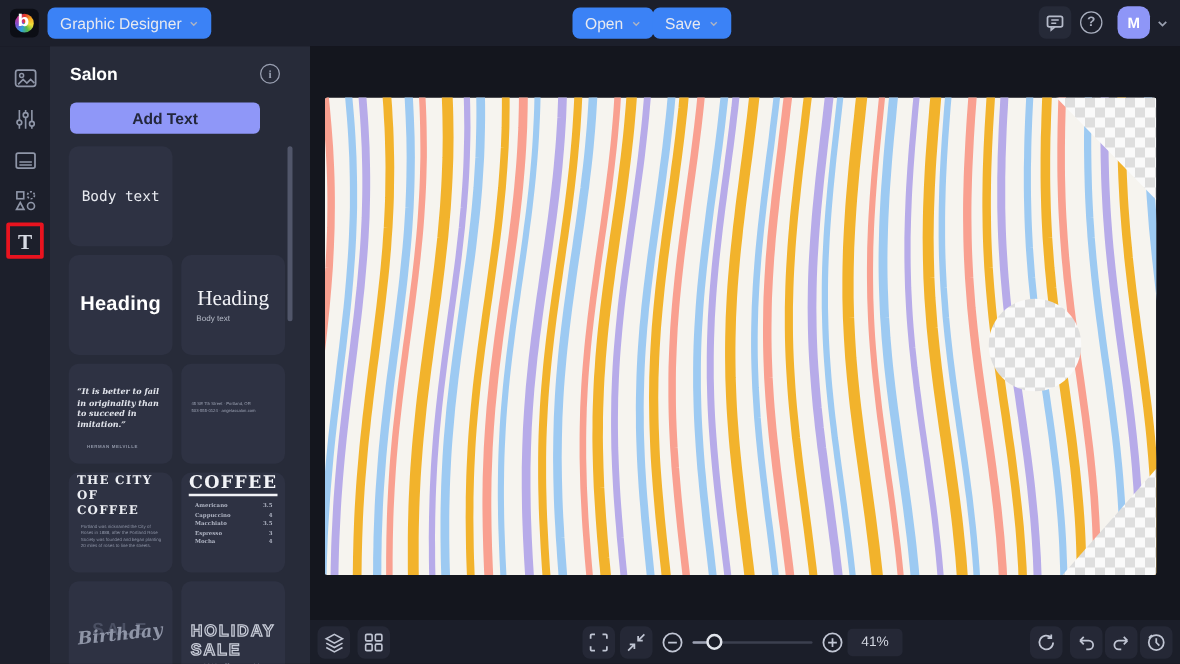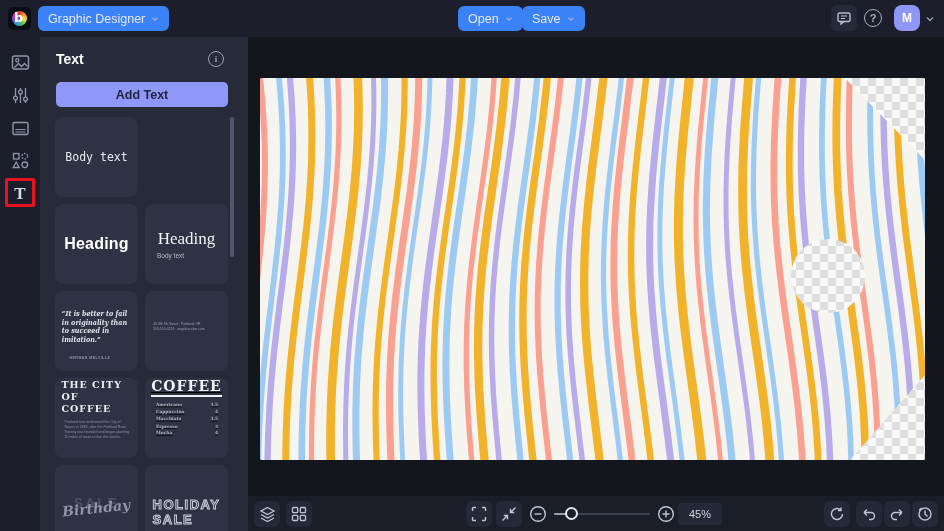--- a/index.html
+++ b/index.html
@@ -28,21 +28,21 @@
   #rail { left:0; top:37px; width:40px; height:494px; background:#1c1f2b; }
   .rail-item { position:absolute; left:8px; width:24px; height:24px; display:flex; align-items:center; justify-content:center; }
   .rail-T { font:600 17px "Liberation Serif",serif; color:#d7dbe4; }
   .red-box { left:5px; top:141px; width:30px; height:29px; border:3px solid #e8131f; border-radius:2px; }
 
   
   #panel { left:40px; top:37px; width:208px; height:494px; background:#272b39; }
   .panel-title { left:16px; top:14px; color:#fff; font:700 14px "Liberation Sans",sans-serif; }
   .info { left:168px; top:14px; width:16px; height:16px; border-radius:50%; border:1.4px solid #9aa0b2;
     color:#9aa0b2; font:700 9px "Liberation Serif",serif; display:flex; align-items:center; justify-content:center; }
-  .add-btn { left:16px; top:45px; width:172px; height:25px; background:#8f97f8; border-radius:5px;
+  .add-btn { left:16px; top:45px; width:152px; height:25px; background:#8f97f8; border-radius:5px;
     color:#23273c; font:600 12.5px "Liberation Sans",sans-serif; display:flex; align-items:center; justify-content:center; }
   .card { position:absolute; width:83px; height:80px; background:#2e3243; border-radius:8px;
     display:flex; flex-direction:column; align-items:center; justify-content:center; overflow:hidden; text-align:left; }
   .scrollthumb { left:190px; top:80px; width:4px; height:140px; background:#51566a; border-radius:2px; }
 
   .t-body   { font:11.5px "DejaVu Sans Mono",monospace; color:#e8eaf0; }
   .t-sub    { font:700 8.5px "DejaVu Sans",sans-serif; letter-spacing:1.2px; text-decoration:underline; color:#e8eaf0; }
   .t-hbold  { font:800 16px "Liberation Sans",sans-serif; color:#ffffff; letter-spacing:.2px; }
   .t-hserif { font:400 17px "Liberation Serif",serif; color:#f2f3f7; }
   .t-bsub   { font:6.5px "Liberation Sans",sans-serif; color:#b7bcc9; margin-top:3px; align-self:flex-start; margin-left:12px; }
@@ -161,21 +161,21 @@
         <circle cx="13.8" cy="13.8" r="2.8" fill="none" stroke="#8f96a8" stroke-width="1.3"></circle>
       </svg>
     </div>
     <div class="rail-item" style="top:145px;">
       <span class="rail-T">T</span>
     </div>
     <div class="red-box abs"></div>
   </div>
 
   <div id="panel" class="abs">
-    <div class="panel-title abs">Text</div>
+    <div class="panel-title abs">Salon</div>
     <div class="info abs">i</div>
     <div class="add-btn abs">
       <span>Add Text</span>
     </div>
 
     <div class="card" style="left:15px;top:80px;">
       <span class="t-body">Body text</span>
     </div>
 
     <div class="card" style="left:15px;top:167px;">
@@ -194,21 +194,21 @@
       <span class="t-addr">
         <span>45 SE 7th Street · Portland, OR</span><br>
         <span>503-555-0124 · angelassalon.com</span>
       </span>
     </div>
 
     <div class="card" style="left:15px;top:341px;">
       <span class="t-city">THE CITY OF COFFEE</span>
       <span class="t-citybody">Portland was nicknamed the City of Roses in 1888, after the Portland Rose Society was founded and began planting 20 miles of roses to line the streets.</span>
     </div>
-    <div class="card" style="left:105px;top:341px;text-decoration:underline;">
+    <div class="card" style="left:105px;top:341px;">
       <span class="t-coffee">COFFEE</span>
       <div class="coffee-list">
         <div class="coffee-row">
             <span>Americano</span>
             <span>3.5</span>
           </div>
         <div class="coffee-row">
             <span>Cappuccino</span>
             <span>4</span>
           </div>
@@ -343,21 +343,21 @@
     <div class="track abs"></div>
     <div class="track-fill abs"></div>
     <div class="knob abs"></div>
     <div class="bt-btn bare" style="left:405px;">
       <svg class="ic" width="18" height="18" viewBox="0 0 18 18">
         <circle cx="9" cy="9" r="7.3" fill="none" stroke="#c0c5d3" stroke-width="1.4"></circle>
         <path d="M5.5 9 h7 M9 5.5 v7" stroke="#c0c5d3" stroke-width="1.4"></path>
       </svg>
     </div>
     <div class="zoom-badge abs">
-      <span>45%</span>
+      <span>41%</span>
     </div>
 
     <div class="bt-btn" style="left:576px;">
       <svg class="ic" width="16" height="16" viewBox="0 0 16 16">
         <path d="M13.5 8 a5.5 5.5 0 1 1 -1.6-3.9 M12 1.5 v3 h-3" fill="none" stroke="#c0c5d3" stroke-width="1.4"></path>
       </svg>
     </div>
     <div class="bt-btn" style="left:608px;">
       <svg class="ic" width="16" height="16" viewBox="0 0 16 16">
         <path d="M3 6.5 h7 a3.5 3.5 0 0 1 0 7 h-2 M3 6.5 l3-3 M3 6.5 l3 3" fill="none" stroke="#c0c5d3" stroke-width="1.4"></path>

